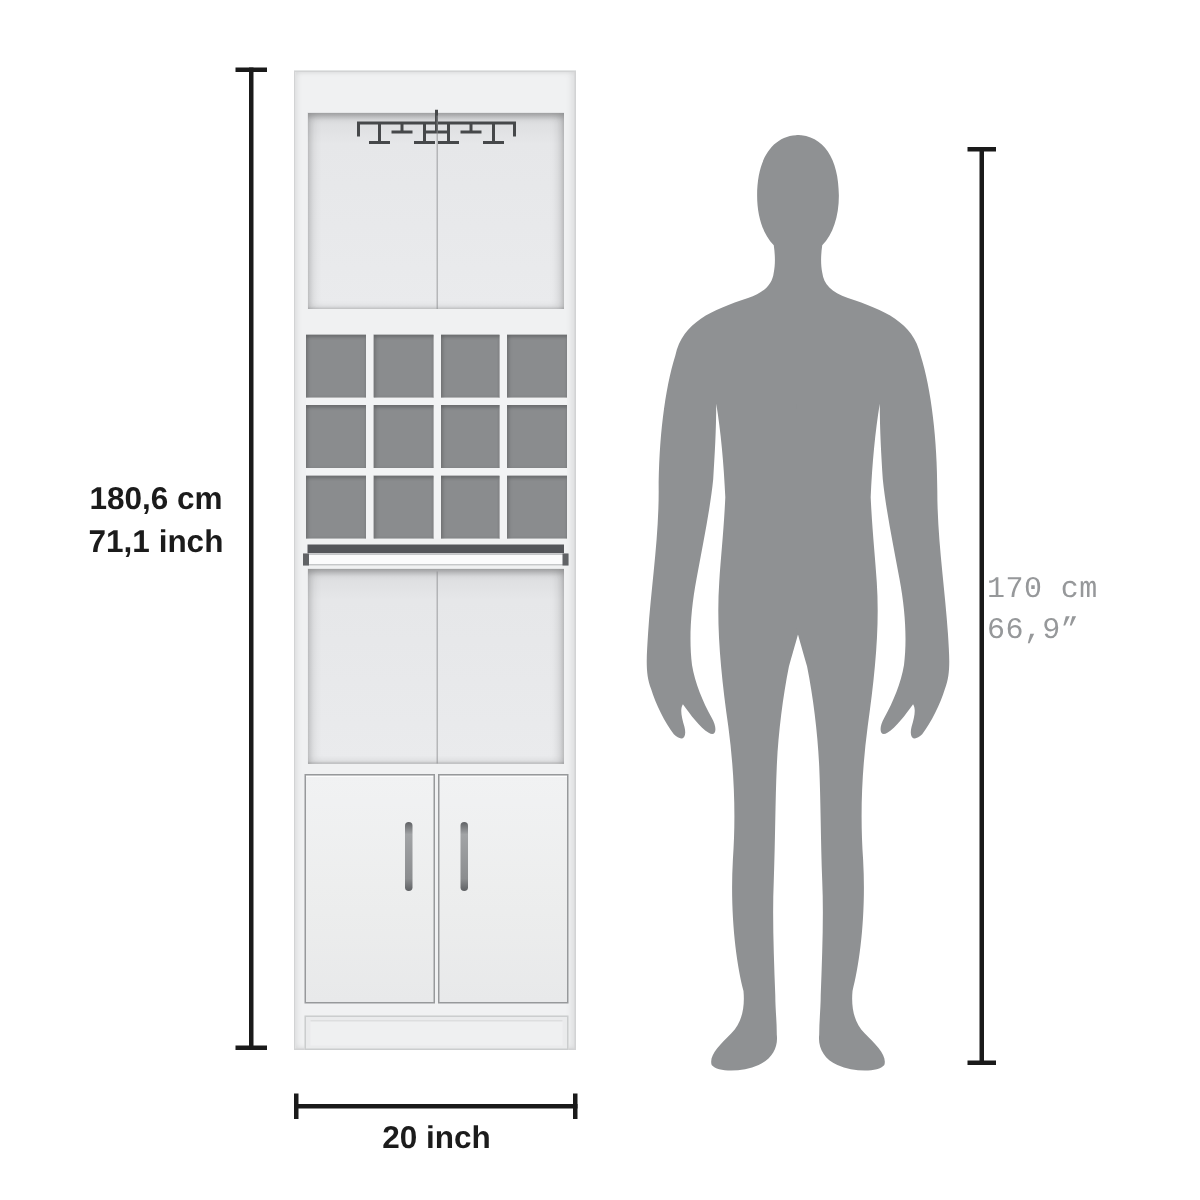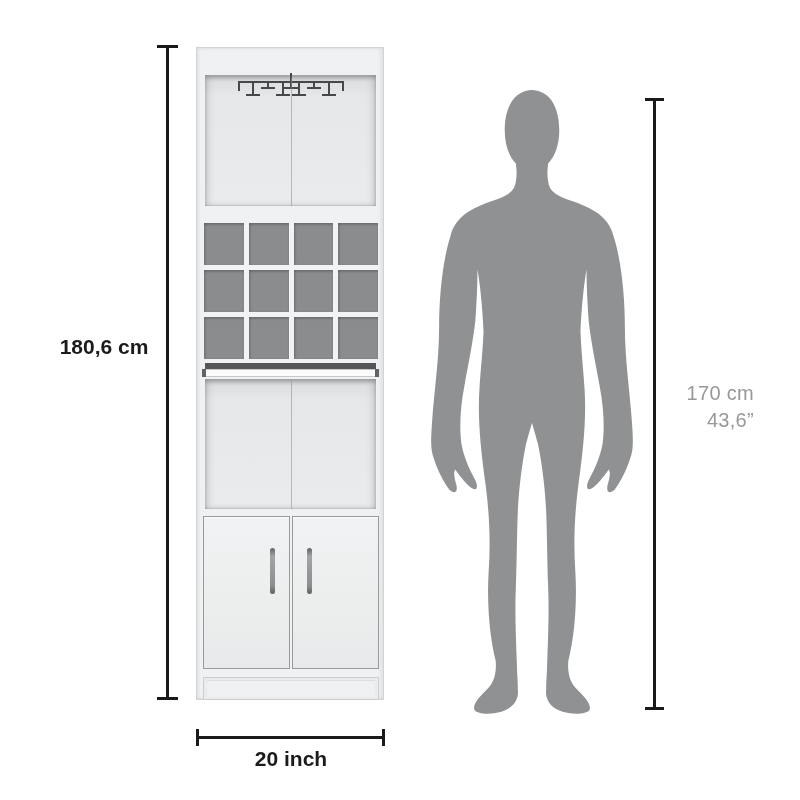--- a/index.html
+++ b/index.html
@@ -12,24 +12,24 @@
   .dimv::before{top:0;} .dimv::after{bottom:0;}
   #dim-left{left:166px;top:45px;height:655px;}
   #dim-right{left:653px;top:98px;height:612px;}
   #dim-right::before,#dim-right::after{left:-8px;width:19px;}
   #dim-bottom{position:absolute;left:196px;top:736px;width:189px;height:3px;background:#1a1a1a;}
   #dim-bottom::before,#dim-bottom::after{content:"";position:absolute;top:-7px;width:3px;height:17px;background:#1a1a1a;}
   #dim-bottom::before{left:0;} #dim-bottom::after{right:0;}
 
   
   .lblA{position:absolute;text-align:center;color:#1b1b1b;font-size:21px;line-height:29px;font-weight:600;}
-  #label-height{left:48px;top:332px;width:112px;}
+  #label-height{left:48px;top:318px;width:112px;}
   #label-width{left:216px;top:744px;width:150px;}
-  #label-person{position:absolute;left:658px;top:380px;width:96px;text-align:right;
-                color:#96989a;font-size:20px;line-height:27px;font-weight:400;letter-spacing:.3px;}
+  #label-person{position:absolute;left:658px;top:380px;width:96px;text-align:left;
+                color:#96989a;font-size:20px;line-height:27px;font-weight:400;letter-spacing:.3px;font-family:Liberation Mono, monospace;}
   .lblA span,#label-person span{display:block;}
 
   
   #cabinet{position:absolute;left:196px;top:47px;width:188px;height:653px;box-sizing:border-box;
            background:#f0f1f2;border:1px solid #d2d3d4;
            box-shadow:inset 2px 0 3px rgba(0,0,0,.05), inset -2px 0 4px rgba(0,0,0,.08);}
   .compartment{position:absolute;left:8px;width:171px;
            background:linear-gradient(180deg,#dadbdd 0%,#e6e7e9 16%,#eaebed 100%);
            box-shadow:inset 0 3px 4px rgba(0,0,0,.22), inset 4px 0 6px rgba(0,0,0,.10),
                       inset -4px 0 6px rgba(0,0,0,.10), inset 0 -1px 1px rgba(0,0,0,.08);}
@@ -67,20 +67,21 @@
   #person{position:absolute;left:426px;top:90px;}
 </style>
 </head>
 <body>
 
 <div id="canvas">
 
   <div class="dimv" id="dim-left"></div>
   <div class="lblA" id="label-height">
     <span>180,6 cm</span>
+    <span>71,1 inch</span>
   </div>
 
   <div id="cabinet">
     <div class="compartment" id="comp-top">
       <svg id="rack-svg" width="116" height="28" viewBox="0 0 116 28">
         <path fill="none" stroke-width="2" stroke-linecap="square" d="M6,9 H110 M58,1 V9 M6,9 V17 M110,9 V17
                  M20,9 V22 M14,22 H26  M50,9 V22 M44,22 H56
                  M66,9 V22 M60,22 H72  M96,9 V22 M90,22 H102
                  M35,9 V15 M29,15 H41  M81,9 V15 M75,15 H87
                  M58,9 V15 M52,15 H64" stroke="#46484a"></path>
@@ -138,21 +139,21 @@
         C89,543 88,517 89,494 C90,467 90,441 91,418
         C92,396 95,372 99,352 C103,338 105,331 106,327
         L106,0 Z"></path>
       <use href="#half-body" transform="translate(210 0) scale(-1 1)"></use>
     </g>
   </svg>
 
   <div class="dimv" id="dim-right"></div>
   <div id="label-person">
     <span>170 cm</span>
-    <span>43,6”</span>
+    <span>66,9”</span>
   </div>
 
   <div id="dim-bottom"></div>
   <div class="lblA" id="label-width">
     <span>20 inch</span>
   </div>
 
 </div>
 
 </body></html>

